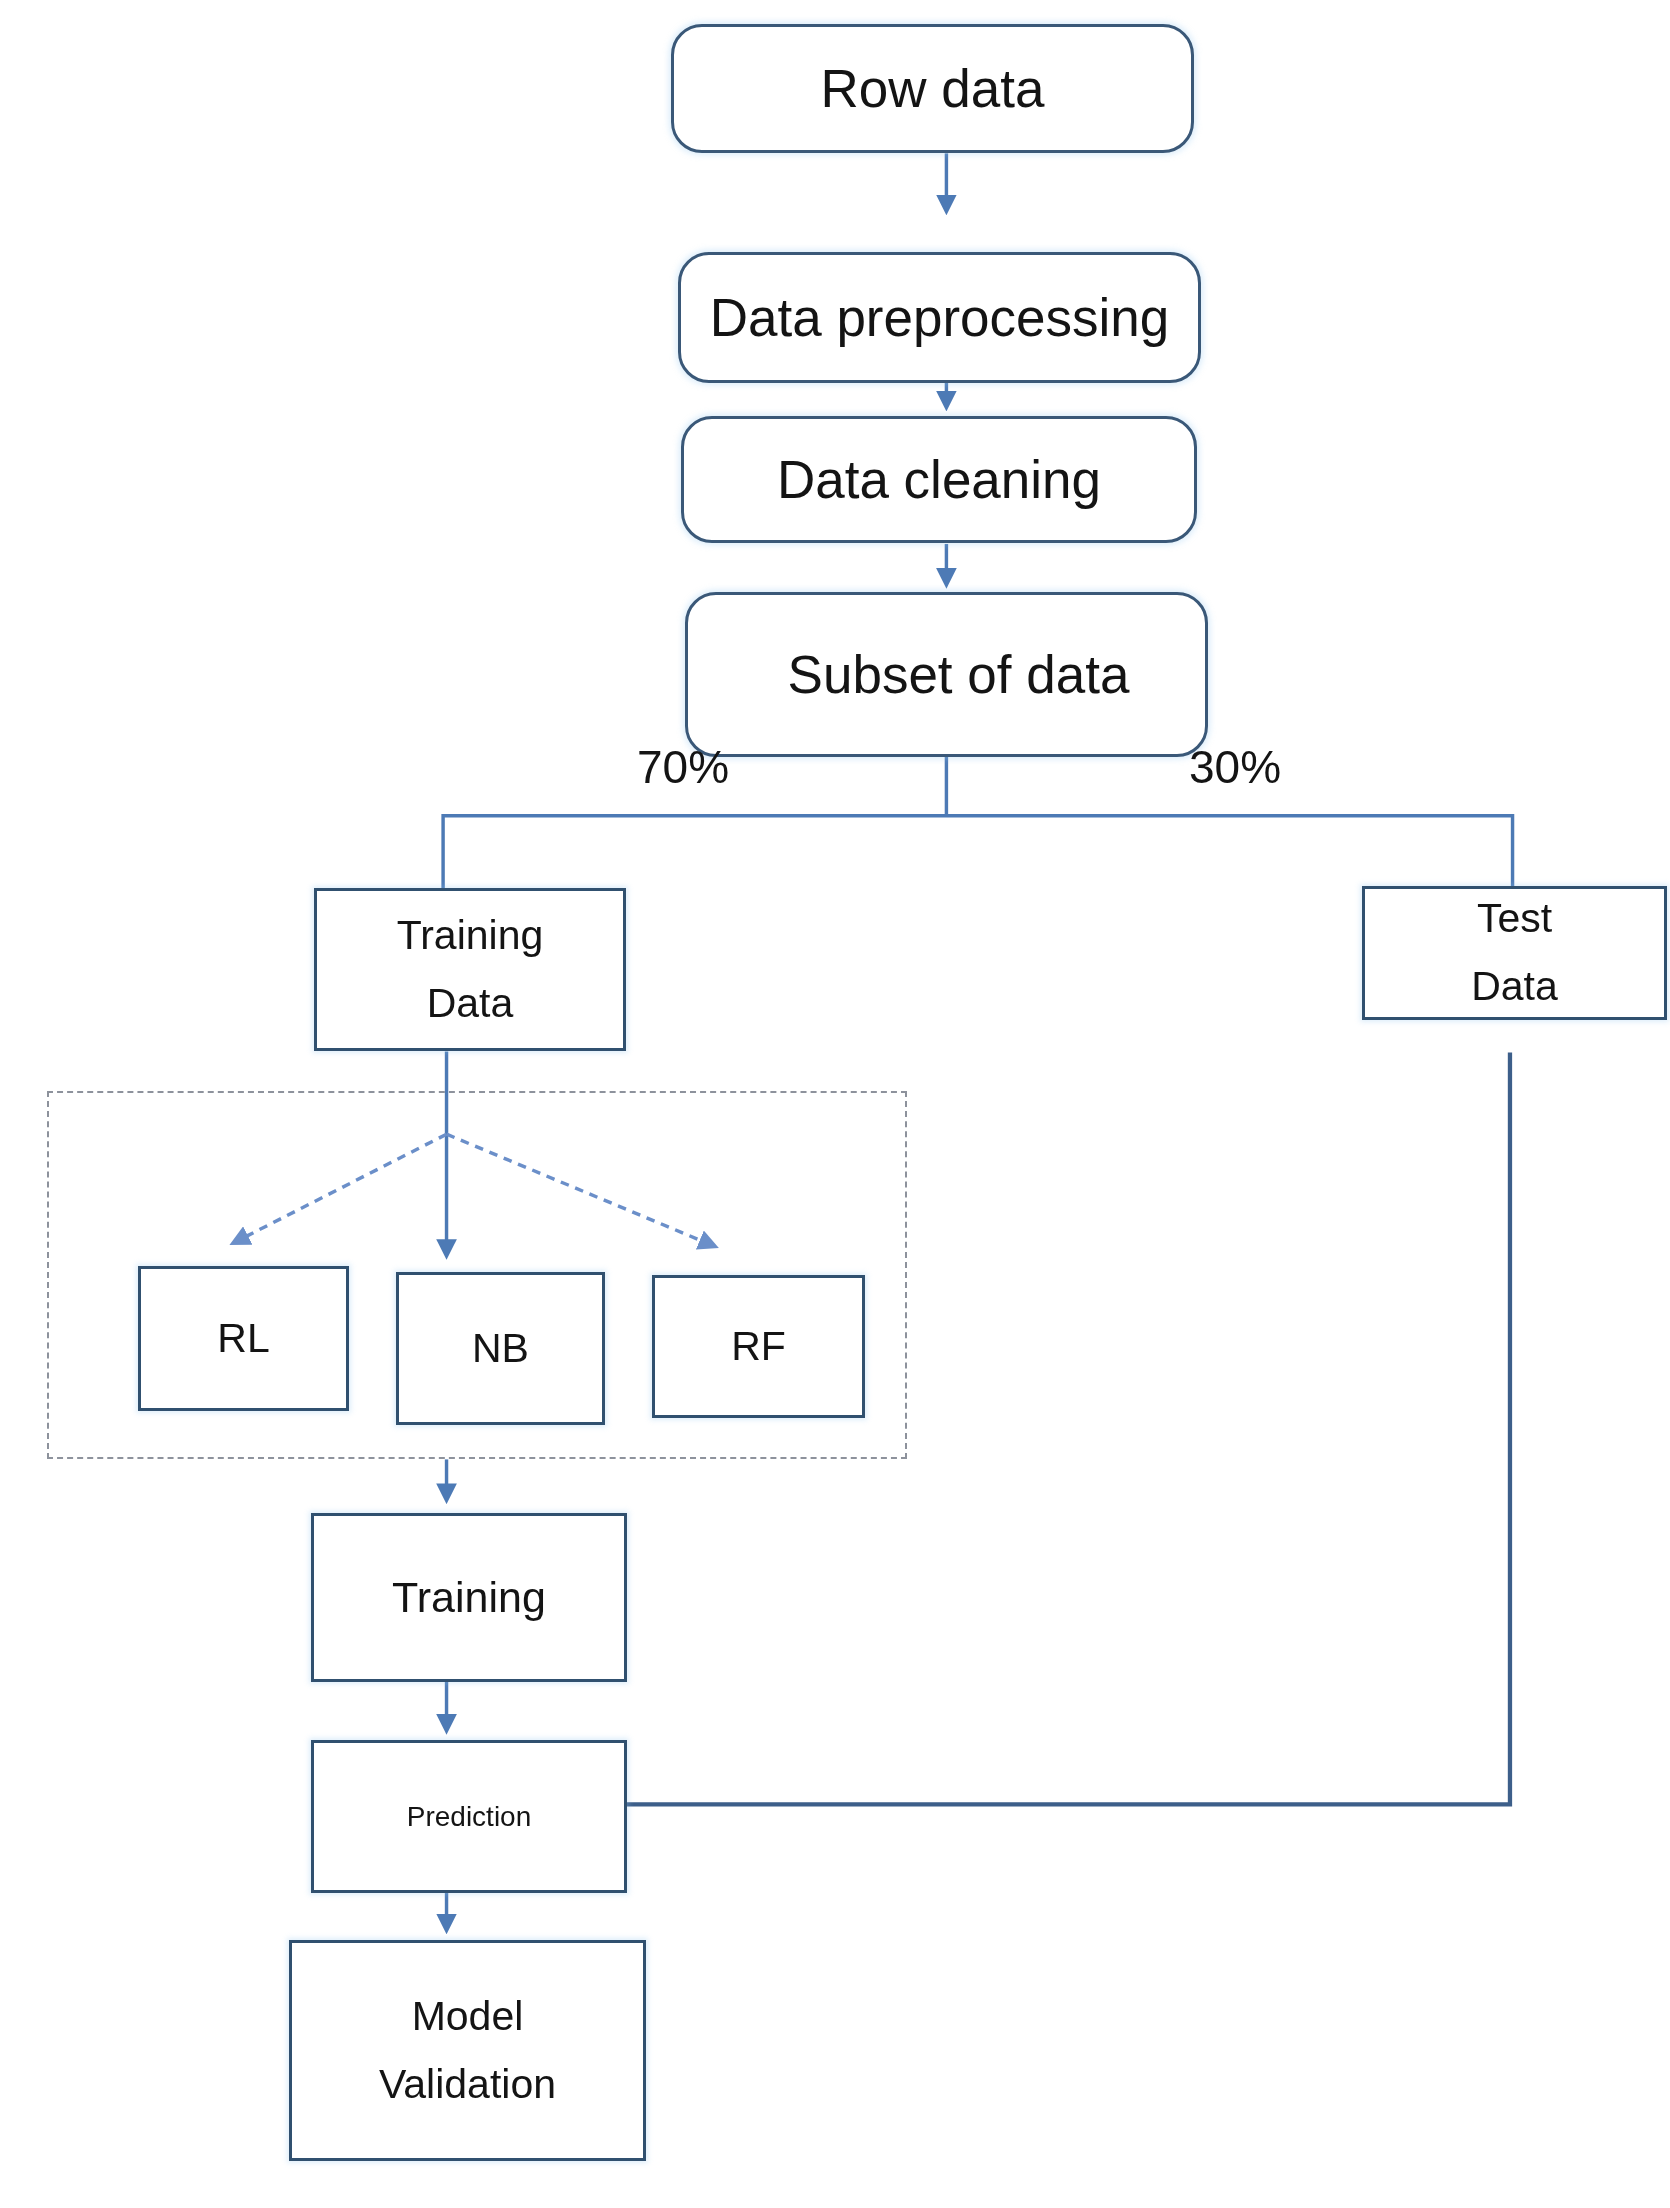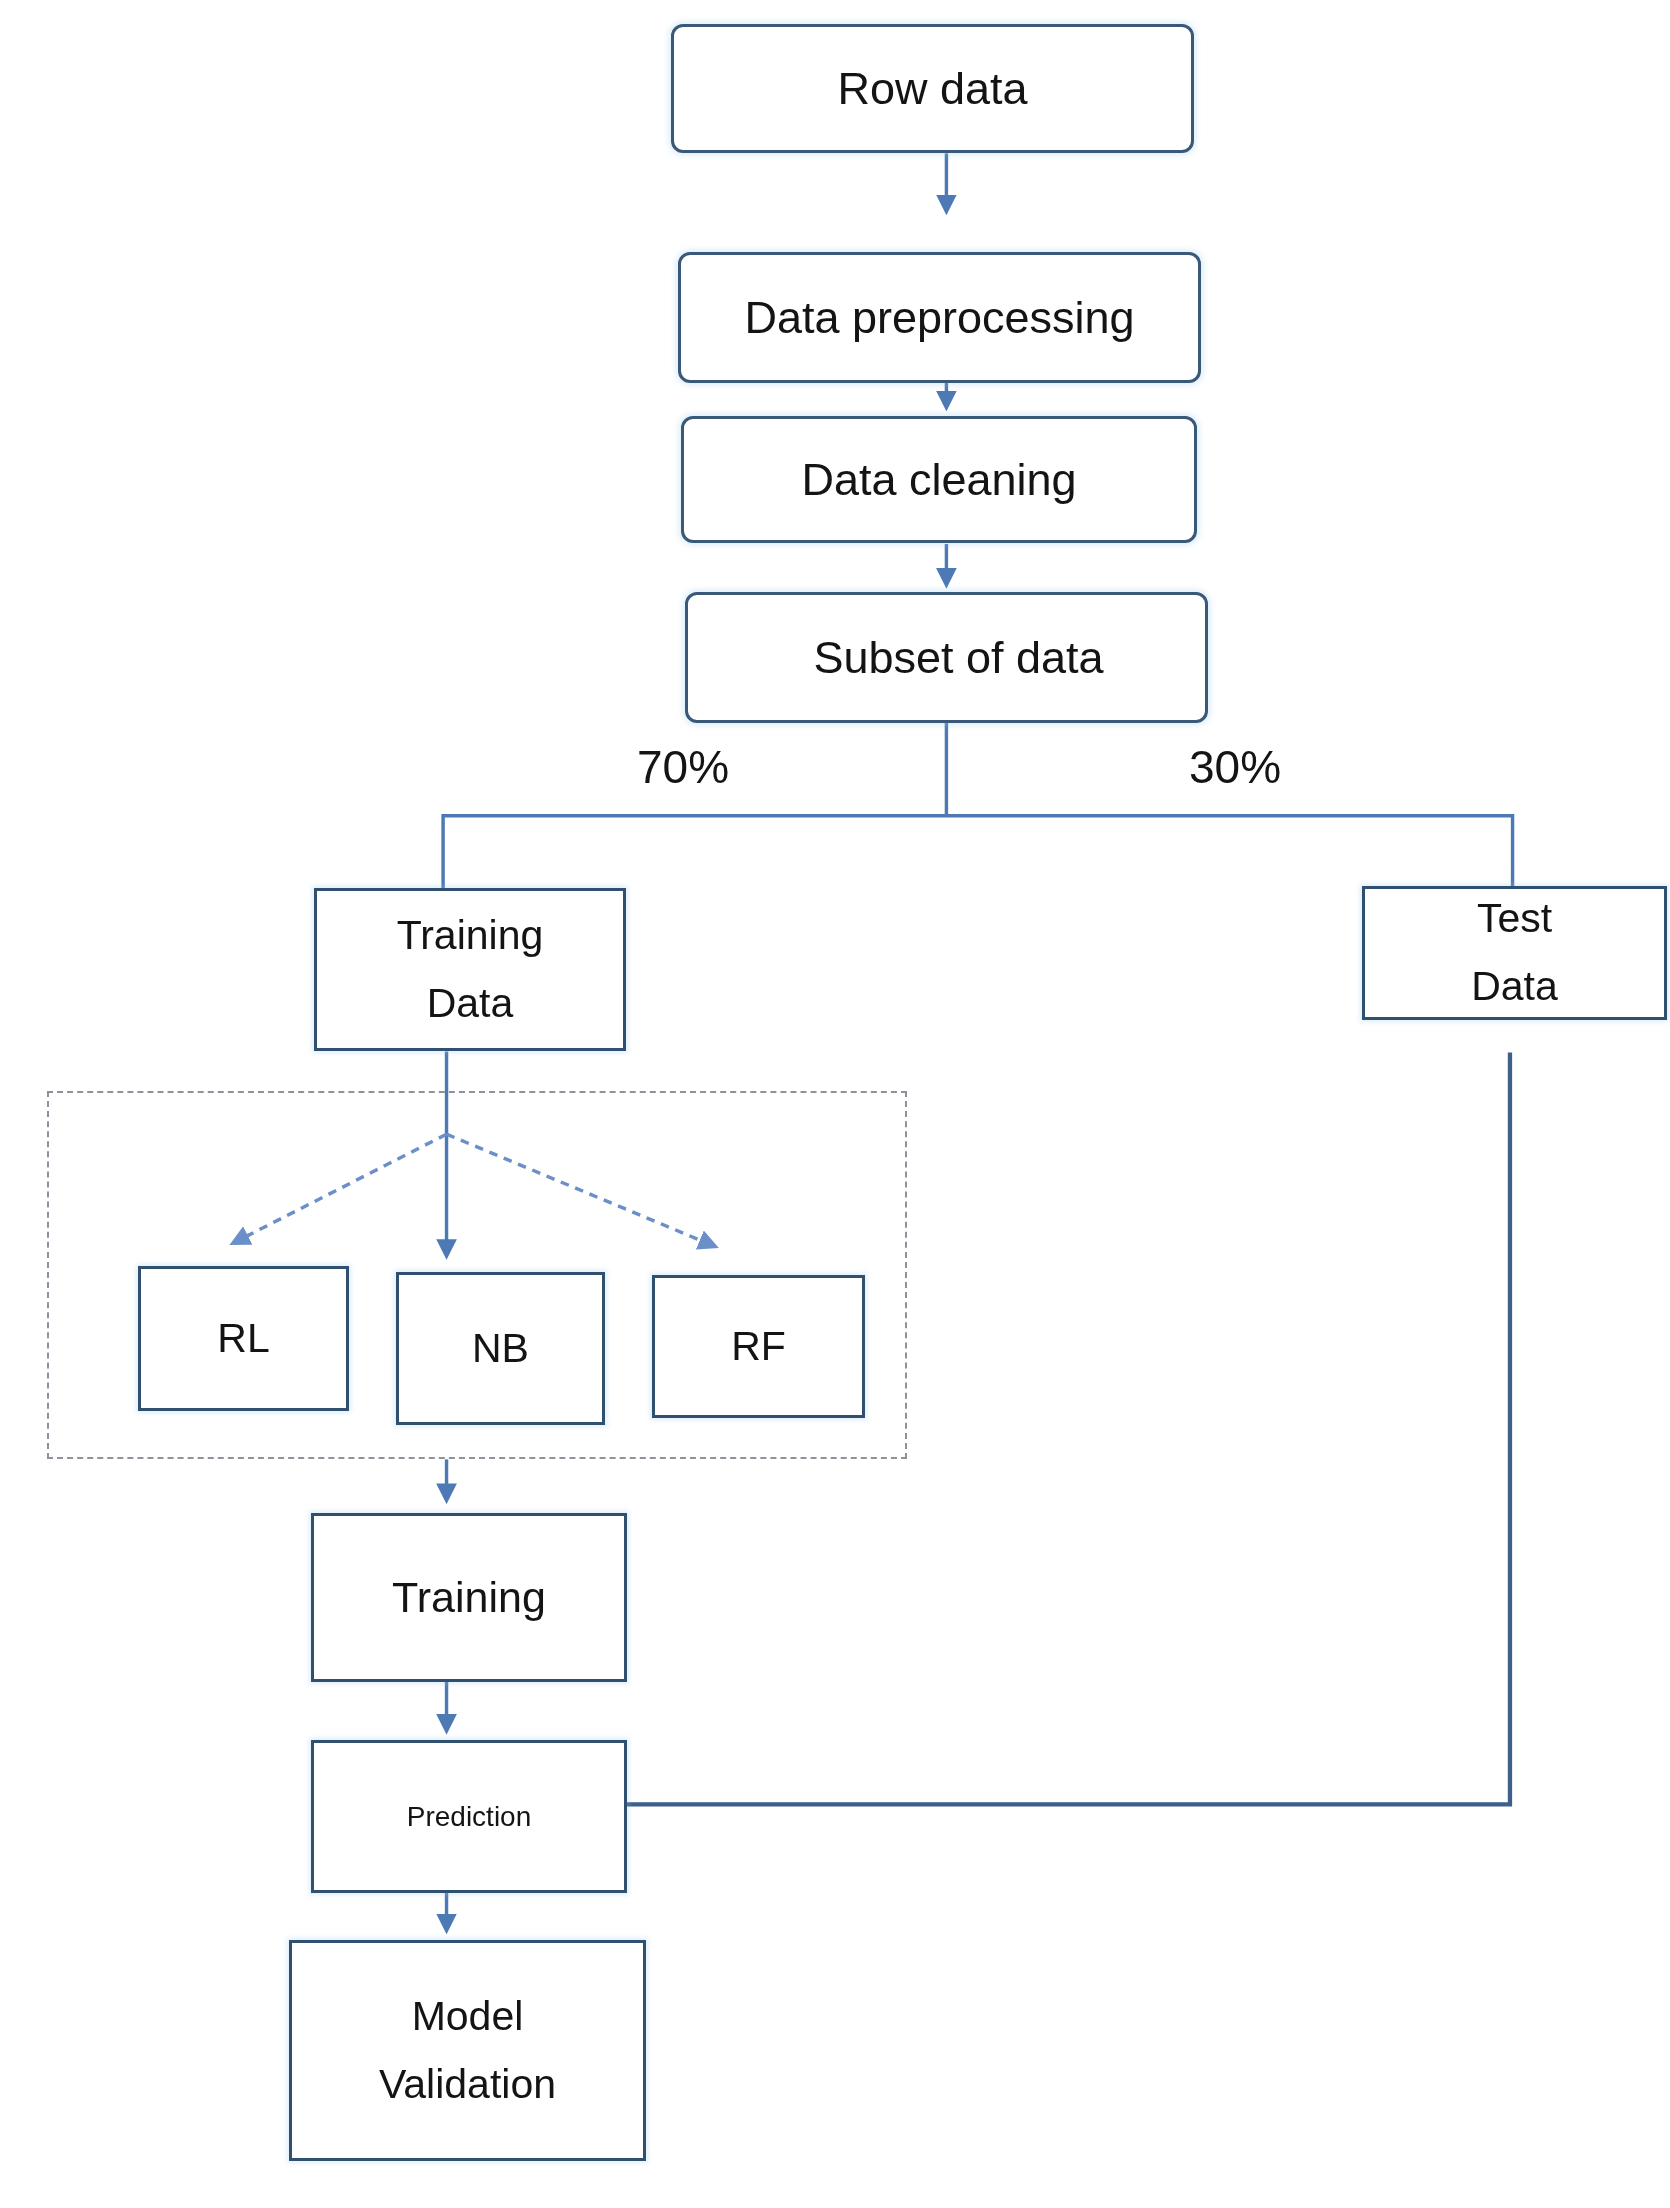--- a/index.html
+++ b/index.html
@@ -37,22 +37,22 @@
     box-sizing: border-box;
     background: #ffffff;
     display: flex;
     align-items: center;
     justify-content: center;
     text-align: center;
     line-height: 1.2;
   }
   .rbox {
     border: 3.4px solid var(--rounded-border, #3a5878);
-    border-radius: 12px;
-    font-size: 45px;
+    border-radius: 31px;
+    font-size: 53px;
     box-shadow: 0 0 6px 1.7px rgba(150, 200, 240, 0.35);
   }
   .rbox::before {
     content: "";
     position: absolute;
     top: -14.6px; left: 12px; right: -13px; bottom: 13px;
     border: 3.4px solid var(--rounded-border, #3a5878);
     border-radius: 22.4px;
     z-index: -1;
   }
@@ -75,21 +75,21 @@
     width: 129px;
     text-align: left;
     font-size: 46px;
     color: var(--text, #141414);
   }
 
   
   .n-row-data          { left: 671px;  top: 24px;   width: 523px; height: 129px; }
   .n-data-preprocessing{ left: 678px;  top: 222px;  width: 523px; height: 131px; margin-top: 30px; }
   .n-data-cleaning     { left: 681px;  top: 416px;  width: 516px; height: 127px; }
-  .n-subset-of-data    { left: 685px;  top: 592px;  width: 523px; height: 131px; padding-left: 24px; }
+  .n-subset-of-data    { left: 685px;  top: 592px;  width: 523px; height: 165px; padding-left: 24px; }
   .n-training-data     { left: 290px;  top: 888px; width: 312px; height: 163px; }
   .n-test-data         { left: 1338px; top: 886px; width: 305px; height: 134px; }
   .n-dashed-group      { left: 47px;   top: 1091px; width: 860px; height: 368px; }
   .n-rl                { left: 114px;  top: 1266px; width: 211px; height: 145px; }
   .n-nb                { left: 372px;  top: 1272px; width: 209px; height: 153px; }
   .n-rf                { left: 628px;  top: 1275px; width: 213px; height: 143px; }
   .n-training          { left: 287px;  top: 1513px; width: 316px; height: 169px; font-size: 43px; }
   .n-prediction        { left: 287px;  top: 1740px; width: 316px; height: 153px; font-size: 28px; }
   .n-model-validation  { left: 265px;  top: 1940px; width: 357px; height: 221px; }
   .l-70 { left: 637px;  top: 740px; }

